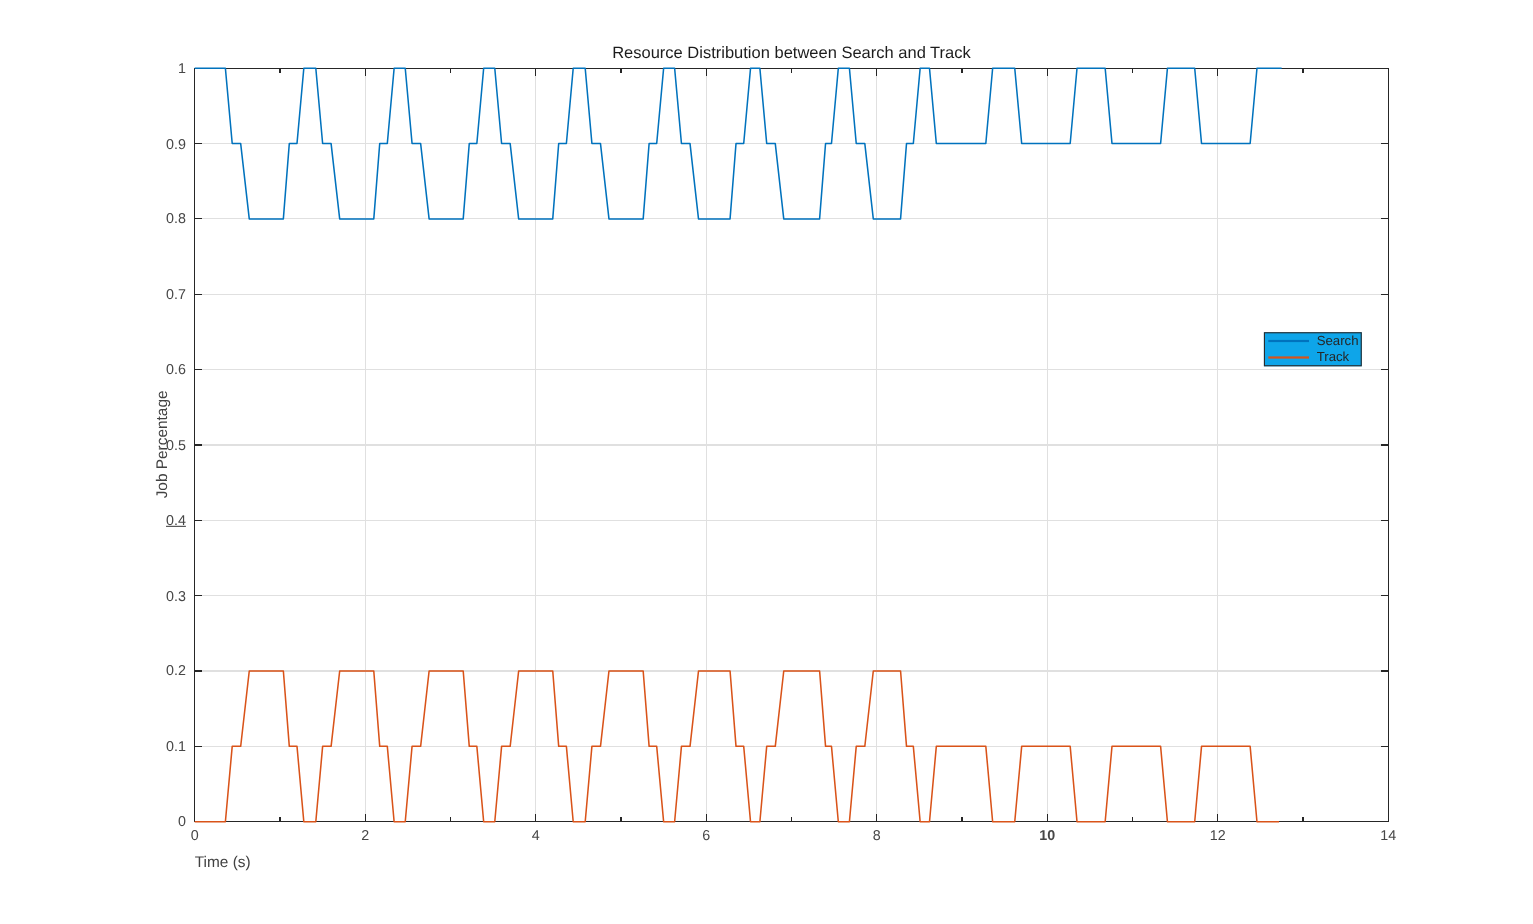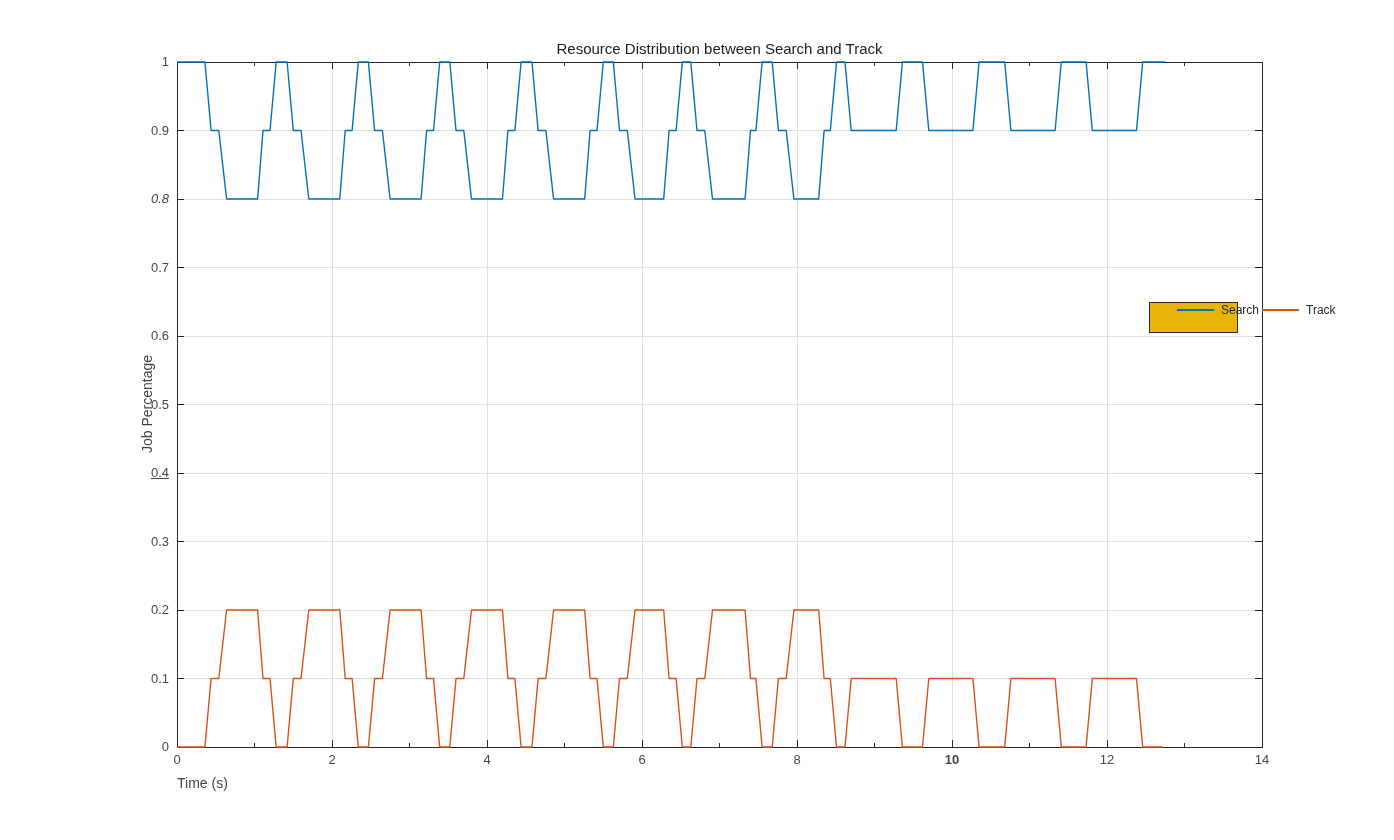--- a/index.html
+++ b/index.html
@@ -18,22 +18,22 @@
   }
   .y-label{
     position:absolute;left:147px;top:404px;font-size:14px;color:#424242;
     transform:translate(-50%,-50%) rotate(-90deg);white-space:nowrap;
   }
   .tick-label{position:absolute;font-size:13px;color:#474747;line-height:16px;height:16px;}
   .x-tick-label{text-align:center;}
   .y-tick-label{text-align:right;}
   .legend{
     position:absolute;left:1149px;top:302px;width:89px;height:31px;
-    border:1px solid #2b2b2b;background:#eab308;box-sizing:border-box;
-    display:flex;flex-direction:row;justify-content:space-evenly;padding-left:24px;
+    border:1px solid #2b2b2b;background:#0ea5e9;box-sizing:border-box;
+    display:flex;flex-direction:column;justify-content:space-evenly;
   }
   .legend-row{display:flex;align-items:center;height:14px;}
   .legend-swatch{width:37px;height:2px;margin-left:3px;margin-right:7px;flex:0 0 auto;}
   .legend-label{font-size:12px;color:#262626;line-height:13px;}
 </style>
 </head>
 <body>
 
 <div id="canvas">
 
@@ -126,21 +126,21 @@
       <div class="tick-label x-tick-label" style="left: 1082px; top: 752px; width: 50px;">12</div>
       <div class="tick-label x-tick-label" style="left: 1237px; top: 752px; width: 50px;">14</div>
       <div class="tick-label y-tick-label" style="left: 109px; top: 739px; width: 60px;">0</div>
       <div class="tick-label y-tick-label" style="left: 109px; top: 670.5px; width: 60px;">0.1</div>
       <div class="tick-label y-tick-label" style="left: 109px; top: 602px; width: 60px;">0.2</div>
       <div class="tick-label y-tick-label" style="left: 109px; top: 533.5px; width: 60px;">0.3</div>
       <div class="tick-label y-tick-label" style="left: 109px; top: 465px; width: 60px; text-decoration: underline;">0.4</div>
       <div class="tick-label y-tick-label" style="left: 109px; top: 396.5px; width: 60px;">0.5</div>
       <div class="tick-label y-tick-label" style="left: 109px; top: 328px; width: 60px;">0.6</div>
       <div class="tick-label y-tick-label" style="left: 109px; top: 259.5px; width: 60px;">0.7</div>
-      <div class="tick-label y-tick-label" style="left: 109px; top: 191px; width: 60px; font-style: italic;">0.8</div>
+      <div class="tick-label y-tick-label" style="left: 109px; top: 191px; width: 60px;">0.8</div>
       <div class="tick-label y-tick-label" style="left: 109px; top: 122.5px; width: 60px;">0.9</div>
       <div class="tick-label y-tick-label" style="left: 109px; top: 54px; width: 60px;">1</div>
     </div>
 
   <div class="x-label">Time (s)</div>
   <div class="y-label">Job Percentage</div>
 
   <div class="legend">
     <div class="legend-row">
       <div class="legend-swatch" style="background: rgb(0, 114, 189);"></div>

